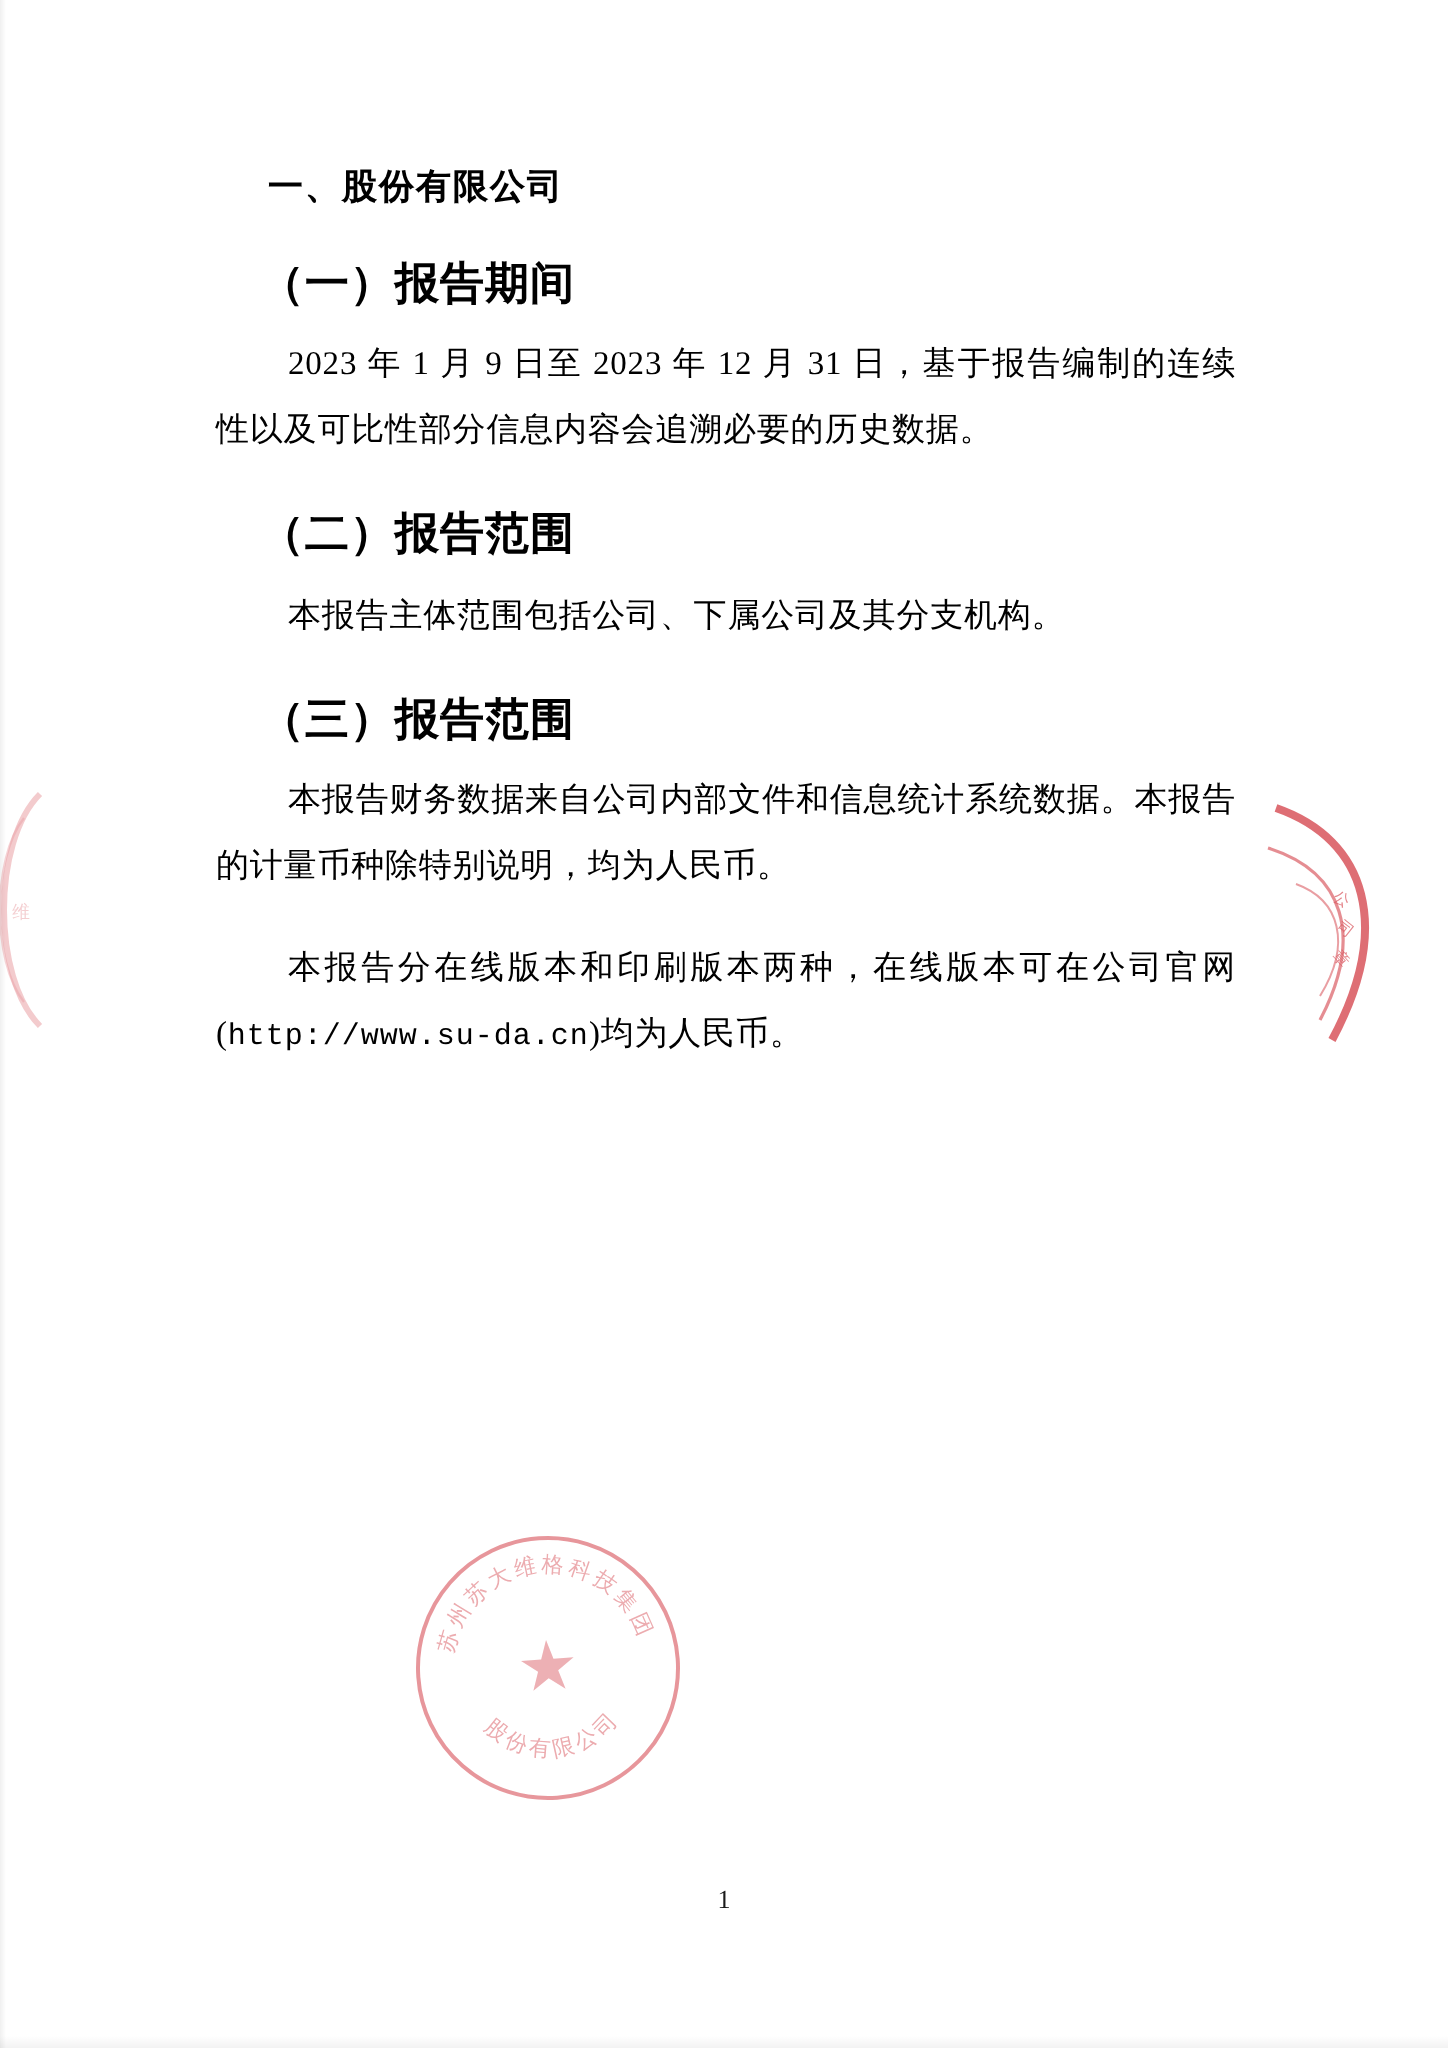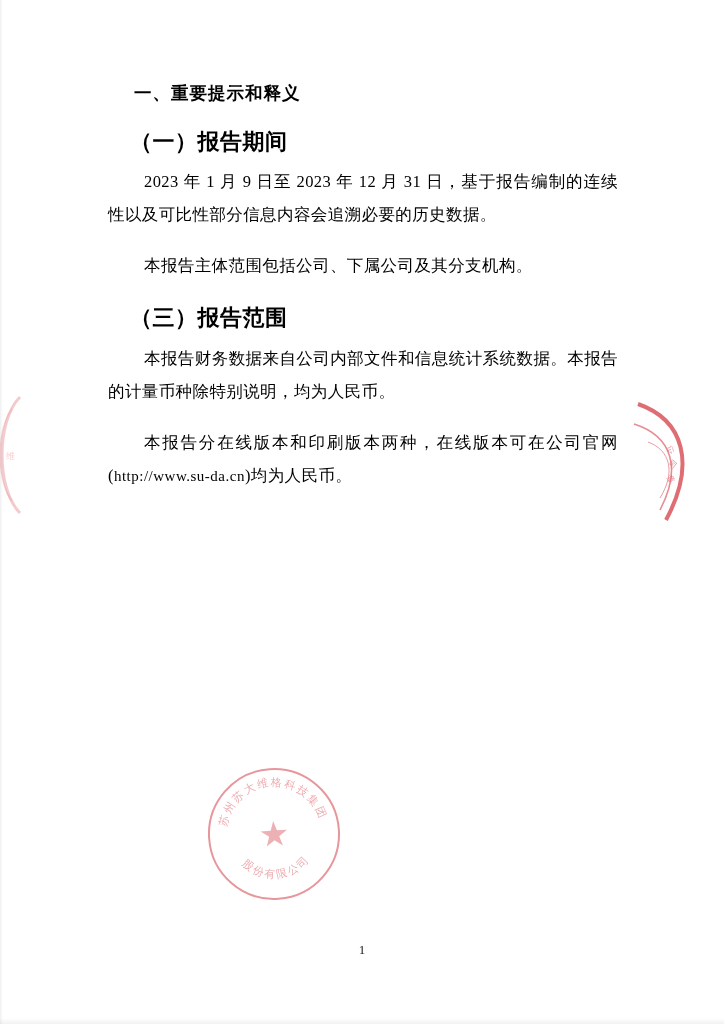--- a/index.html
+++ b/index.html
@@ -55,21 +55,21 @@
     text-align: justify;
   }
 
   .para.tight {
     margin-bottom: 10px;
   }
 
   .blockgap { height: 10px; }
 
   .mono-url {
-    font-family: Liberation Serif, serif;
+    font-family: Liberation Mono, monospace;
     font-size: 15px;
     letter-spacing: 0.5px;
   }
 
   
   .page-number {
     position: absolute;
     left: 0;
     right: 0;
     top: 942px;
@@ -173,27 +173,28 @@
       <path d="M2 26 C40 38, 50 70, 28 112" fill="none" stroke="#d4414a" stroke-width="1.6" opacity="0.7"></path>
       <path d="M16 44 C38 52, 44 74, 28 100" fill="none" stroke="#d4414a" stroke-width="1" opacity="0.6"></path>
       <text x="34" y="52" fill="#d4414a" font-size="8" opacity="0.75" font-family="Liberation Serif, serif" transform="rotate(28 34 52)">公</text>
       <text x="36" y="66" fill="#d4414a" font-size="8" opacity="0.75" font-family="Liberation Serif, serif" transform="rotate(38 36 66)">司</text>
       <text x="34" y="80" fill="#d4414a" font-size="8" opacity="0.75" font-family="Liberation Serif, serif" transform="rotate(48 34 80)">章</text>
     </svg>
   </div>
 
   <div class="content">
 
-    <h2 class="section-heading">一、重要提示和释义</h2>
+    <h2 class="section-heading">一、股份有限公司</h2>
 
     <h3 class="sub-heading">（一）报告期间</h3>
     <p class="para">2023 年 1 月 9 日至 2023 年 12 月 31 日，基于报告编制的连续性以及可比性部分信息内容会追溯必要的历史数据。</p>
 
     <div class="blockgap"></div>
 
+    <h3 class="sub-heading">（二）报告范围</h3>
     <p class="para">本报告主体范围包括公司、下属公司及其分支机构。</p>
 
     <div class="blockgap"></div>
 
     <h3 class="sub-heading">（三）报告范围</h3>
     <p class="para">本报告财务数据来自公司内部文件和信息统计系统数据。本报告的计量币种除特别说明，均为人民币。</p>
 
     <div class="blockgap"></div>
 
     <p class="para tight"><span>本报告分在线版本和印刷版本两种，在线版本可在公司官网(</span><span class="mono-url">http://www.su-da.cn</span><span>)均为人民币。</span></p>

